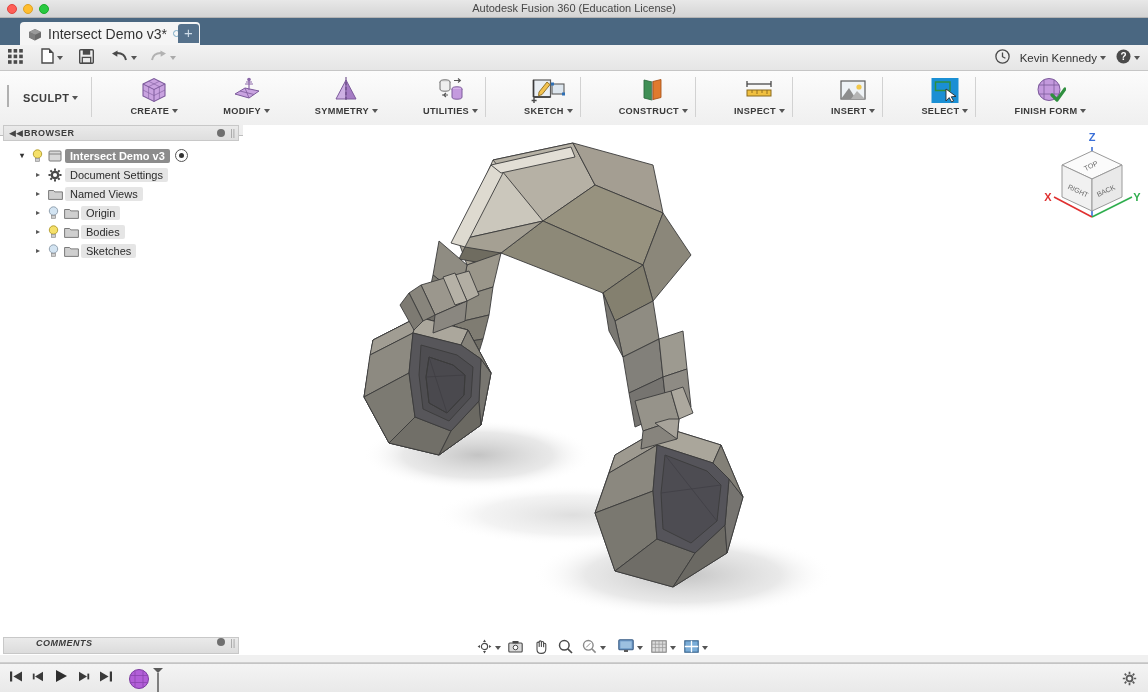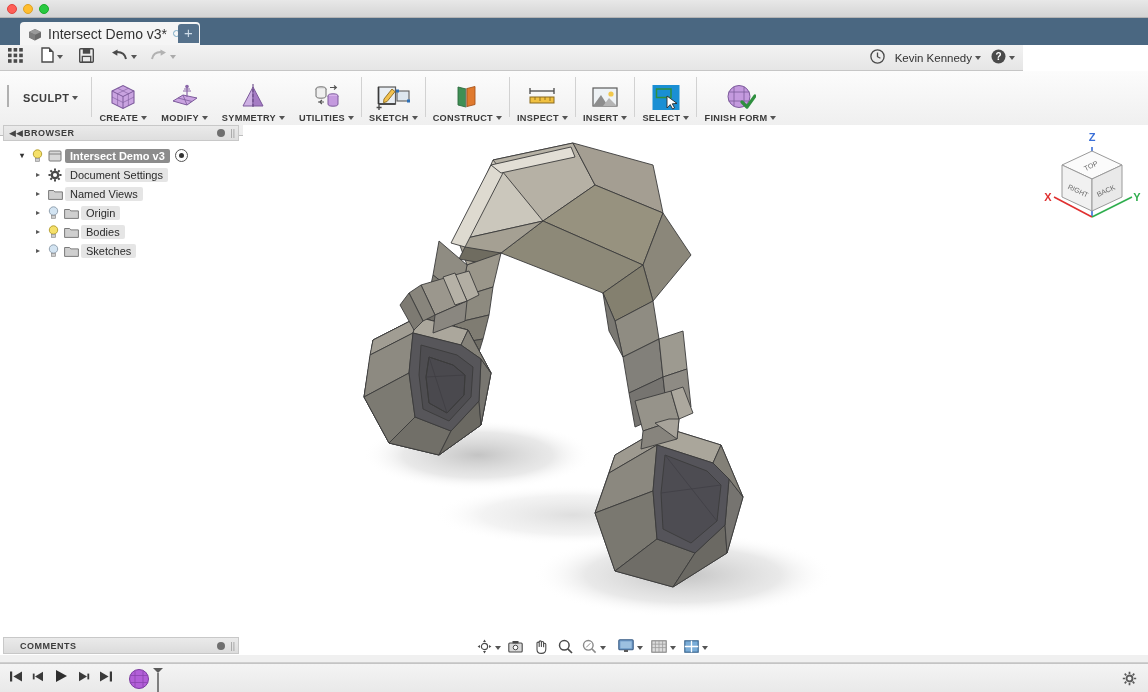--- a/index.html
+++ b/index.html
@@ -46,24 +46,24 @@
   }
   .tab-close { font-size: 12px; color: #6b6b6b; line-height: 1; cursor: pointer; }
   .tab-new {
     position: absolute; left: 178px; top: 6px; width: 21px; height: 19px;
     background: #55718b; border-radius: 3px 3px 0 0;
     color: #cfdde8; font-size: 15px; line-height: 18px; text-align: center;
   }
 
   
   .qat {
-    position: absolute; left: 0; top: 45px; width: 1023px; height: 26px;
+    position: absolute; left: 0; top: 45px; width: 1148px; height: 26px;
     background: linear-gradient(#f2f2f2, #e6e6e6);
     border-bottom: 1px solid #c6c6c6;
-    display: flex; align-items: flex-start;
+    display: flex; align-items: flex-end;
   }
   .qat-btn {
     display: flex; align-items: center; justify-content: center;
     height: 24px; cursor: default;
   }
   .caret { width: 0; height: 0; border-left: 3.5px solid transparent;
            border-right: 3.5px solid transparent; border-top: 4px solid #555;
            margin-left: 3px; }
   .caret.dim { border-top-color: #aaa; }
   .qat-right {
@@ -83,22 +83,23 @@
     width: 2px; height: 22px; margin: 14px 5px 0 7px;
     border-left: 1px solid #b0b0b0; border-right: 1px solid #b0b0b0;
   }
   .ws-switch {
     display: flex; align-items: center; height: 53px; padding: 0 13px 0 9px;
     font-size: 11px; font-weight: bold; color: #3c3c3c; letter-spacing: .4px;
   }
   .ribbon-sep { width: 1px; height: 40px; margin-top: 6px; background: #d2d2d2; }
   .rib-group {
     display: flex; flex-direction: column; align-items: center;
-    justify-content: flex-start; height: 53px; padding: 11px 7px 0;
+    justify-content: flex-start; height: 53px; padding: 4px 7px 0;
     min-width: 54px;
+    margin-left: 31px;
   }
   .rib-icon { height: 30px; display: flex; align-items: center; justify-content: center; }
   .rib-label {
     display: flex; align-items: center; font-size: 9.2px; font-weight: bold;
     color: #3a3a3a; letter-spacing: .3px; margin-top: 1px; white-space: nowrap;
   }
 
   
   .browser-head {
     position: absolute; left: 3px; top: 125px; width: 236px; height: 16px;
@@ -152,21 +153,21 @@
     display: flex; align-items: center; gap: 2px;
   }
   .nav-btn { display: flex; align-items: center; justify-content: center; height: 20px; padding: 0 1px; }
   .nav-sep { width: 6px; }
 
   
   .comments {
     position: absolute; left: 3px; top: 637px; width: 236px; height: 17px;
     background: linear-gradient(#eaeaea, #dcdcdc);
     border: 1px solid #c8c8c8;
-    display: flex; align-items: center; padding: 0 0;
+    display: flex; padding: 0 16px; font-style: italic;
   }
   .comments-label {
     font-size: 9px; font-weight: bold; color: #3c3c3c; letter-spacing: .5px;
     margin-left: 16px;
   }
 
   
   .timeline {
     position: absolute; left: 0; top: 663px; width: 1148px; height: 29px;
     background: linear-gradient(#f4f4f4, #e9e9e9);
@@ -187,20 +188,21 @@
 <body>
 
 <div id="app">
 
   <div class="titlebar">
     <div class="traffic">
       <div class="dot red"></div>
       <div class="dot yellow"></div>
       <div class="dot green"></div>
     </div>
+    <div class="win-title">Autodesk Fusion 360 (Education License)</div>
   </div>
 
   <div class="tabstrip">
     <div class="tab">
       <span class="tab-cube">
         <svg width="14" height="13" viewBox="0 0 14 13">
           <polygon points="7,1 13,4 13,9.5 7,12.5 1,9.5 1,4" fill="#6b6b6b"></polygon>
           <polygon points="7,1 13,4 7,6.8 1,4" fill="#9a9a9a"></polygon>
           <polygon points="1,4 7,6.8 7,12.5 1,9.5" fill="#7e7e7e"></polygon>
         </svg>

